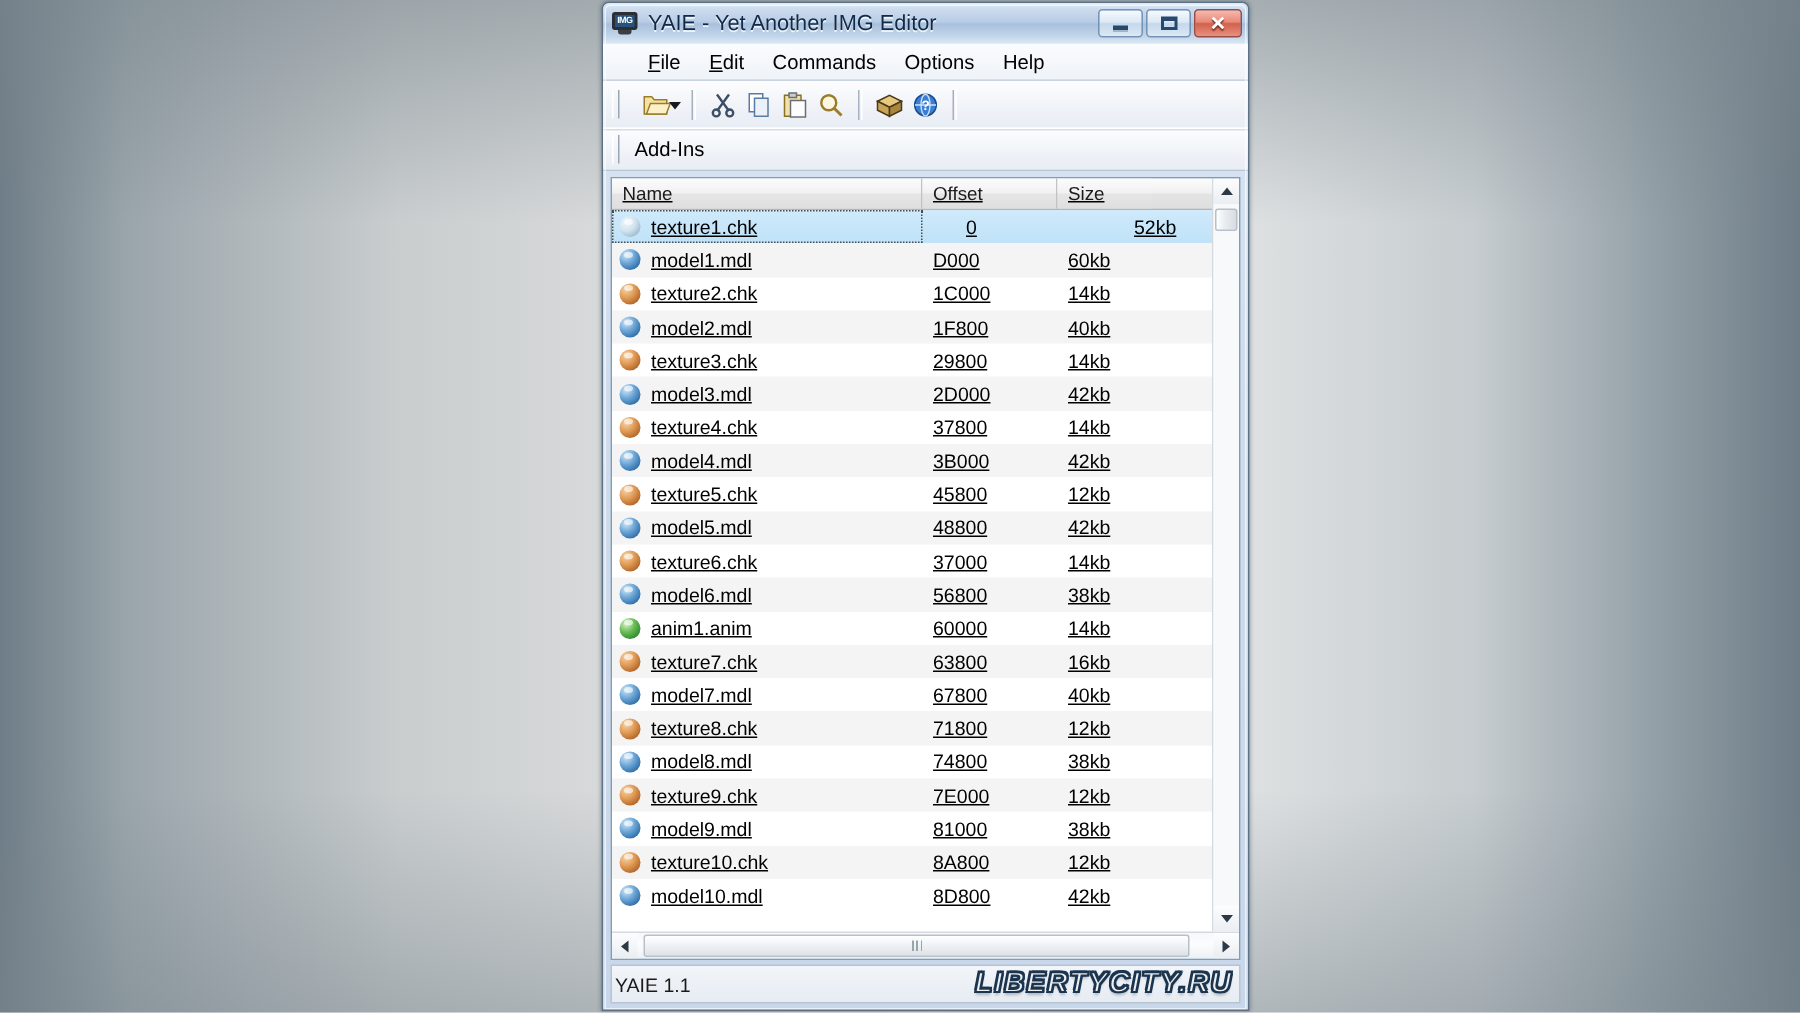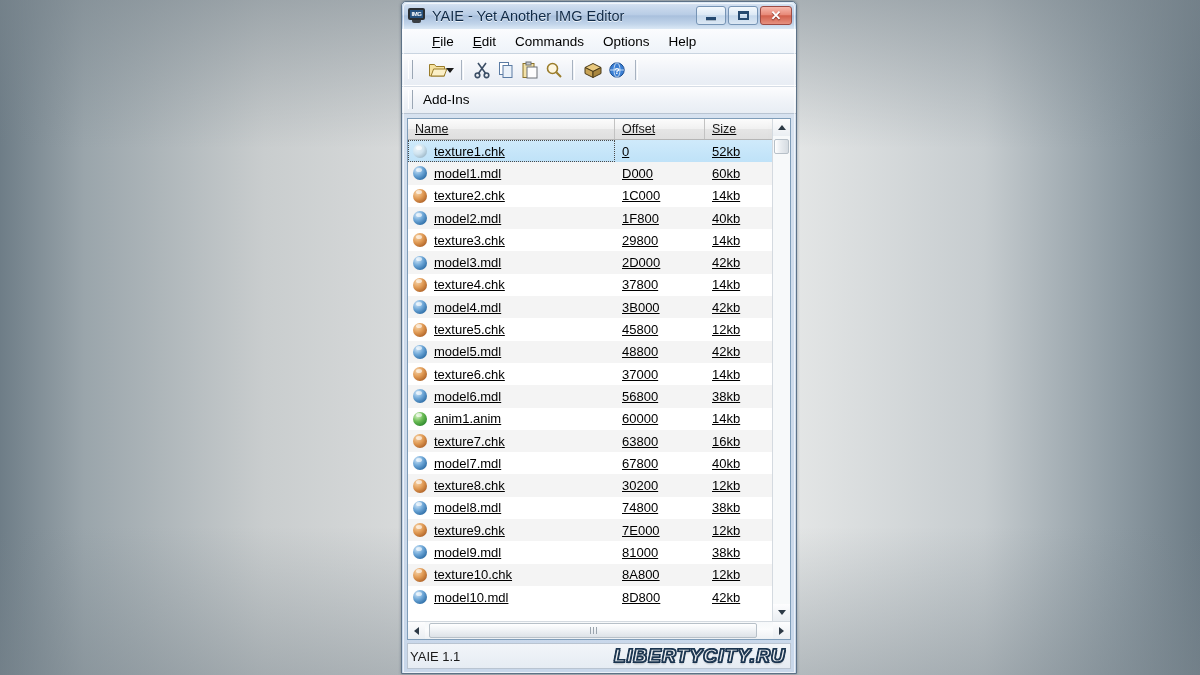--- a/index.html
+++ b/index.html
@@ -15,21 +15,21 @@
       linear-gradient(to bottom, rgba(120,132,140,0.55) 0%, rgba(255,255,255,0) 22%, rgba(255,255,255,0) 78%, rgba(120,132,140,0.45) 100%),
       linear-gradient(to right, #6e7d87 0%, #9aa5ab 7%, #c9cdce 22%, #e2e3e3 42%, #eceded 52%, #e4e6e6 66%, #c6cccf 82%, #8e9ba3 93%, #6d7c86 100%);
     position: relative;
   }
 
   
   #window {
     position: absolute;
     left: 401px;
     top: 1px;
-    width: 396px;
+    width: 432px;
     height: 673px;
     box-sizing: border-box;
     border: 1px solid #5d7287;
     border-radius: 5px 5px 0 0;
     background: linear-gradient(to bottom, #dce6f2 0%, #cfdcec 40%, #c8d7ea 100%);
     box-shadow: 0 0 3px rgba(40,60,80,0.45);
     display: flex;
     flex-direction: column;
     overflow: hidden;
   }
@@ -263,20 +263,21 @@
     display: flex;
     align-items: center;
     font-size: 13px;
     color: #000000;
     box-sizing: border-box;
     position: relative;
   }
   .row.alt { background: #f4f4f4; }
   .row.selected {
     background: linear-gradient(to bottom, #cfeafb 0%, #bfe2f8 100%);
+    gap: 22px;
   }
   .row.selected .cell-name {
     outline: 1px dotted #4a4a4a;
     outline-offset: -1px;
   }
   .cell-name {
     width: 207px; flex: 0 0 207px;
     display: flex; align-items: center;
     padding-left: 5px;
     box-sizing: border-box;
@@ -665,21 +666,21 @@
                 <span>model7.mdl</span>
               </div>
               <div class="cell-off">67800</div>
               <div class="cell-size">40kb</div>
             </div>
             <div class="row alt">
               <div class="cell-name">
                 <span class="ficon tex"></span>
                 <span>texture8.chk</span>
               </div>
-              <div class="cell-off">30200</div>
+              <div class="cell-off">71800</div>
               <div class="cell-size">12kb</div>
             </div>
             <div class="row">
               <div class="cell-name">
                 <span class="ficon mdl"></span>
                 <span>model8.mdl</span>
               </div>
               <div class="cell-off">74800</div>
               <div class="cell-size">38kb</div>
             </div>

